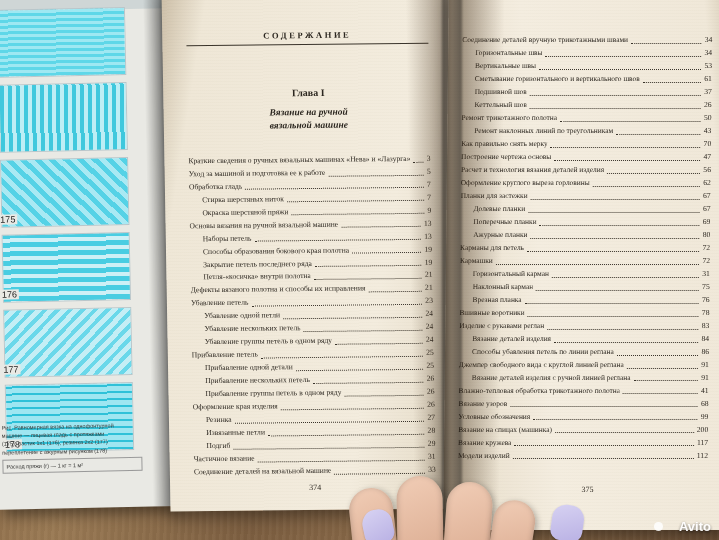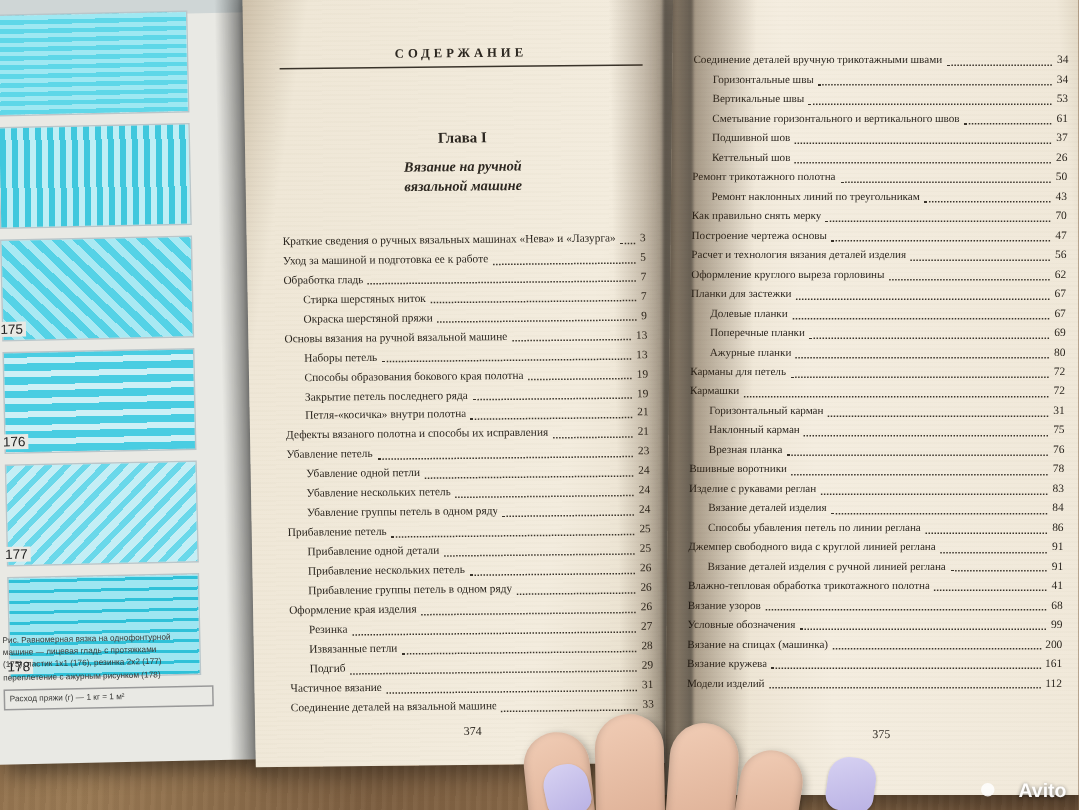--- a/index.html
+++ b/index.html
@@ -524,21 +524,21 @@
               <span class="p">99</span>
             </li>
             <li>
               <span class="t">Вязание на спицах (машинка)</span>
               <span class="dots"></span>
               <span class="p">200</span>
             </li>
             <li>
               <span class="t">Вязание кружева</span>
               <span class="dots"></span>
-              <span class="p">161</span>
+              <span class="p">117</span>
             </li>
             <li>
               <span class="t">Модели изделий</span>
               <span class="dots"></span>
               <span class="p">112</span>
             </li>
           </ul>
       </div>
       <div class="folio-r">375</div>
       <div class="curveshade"></div>

